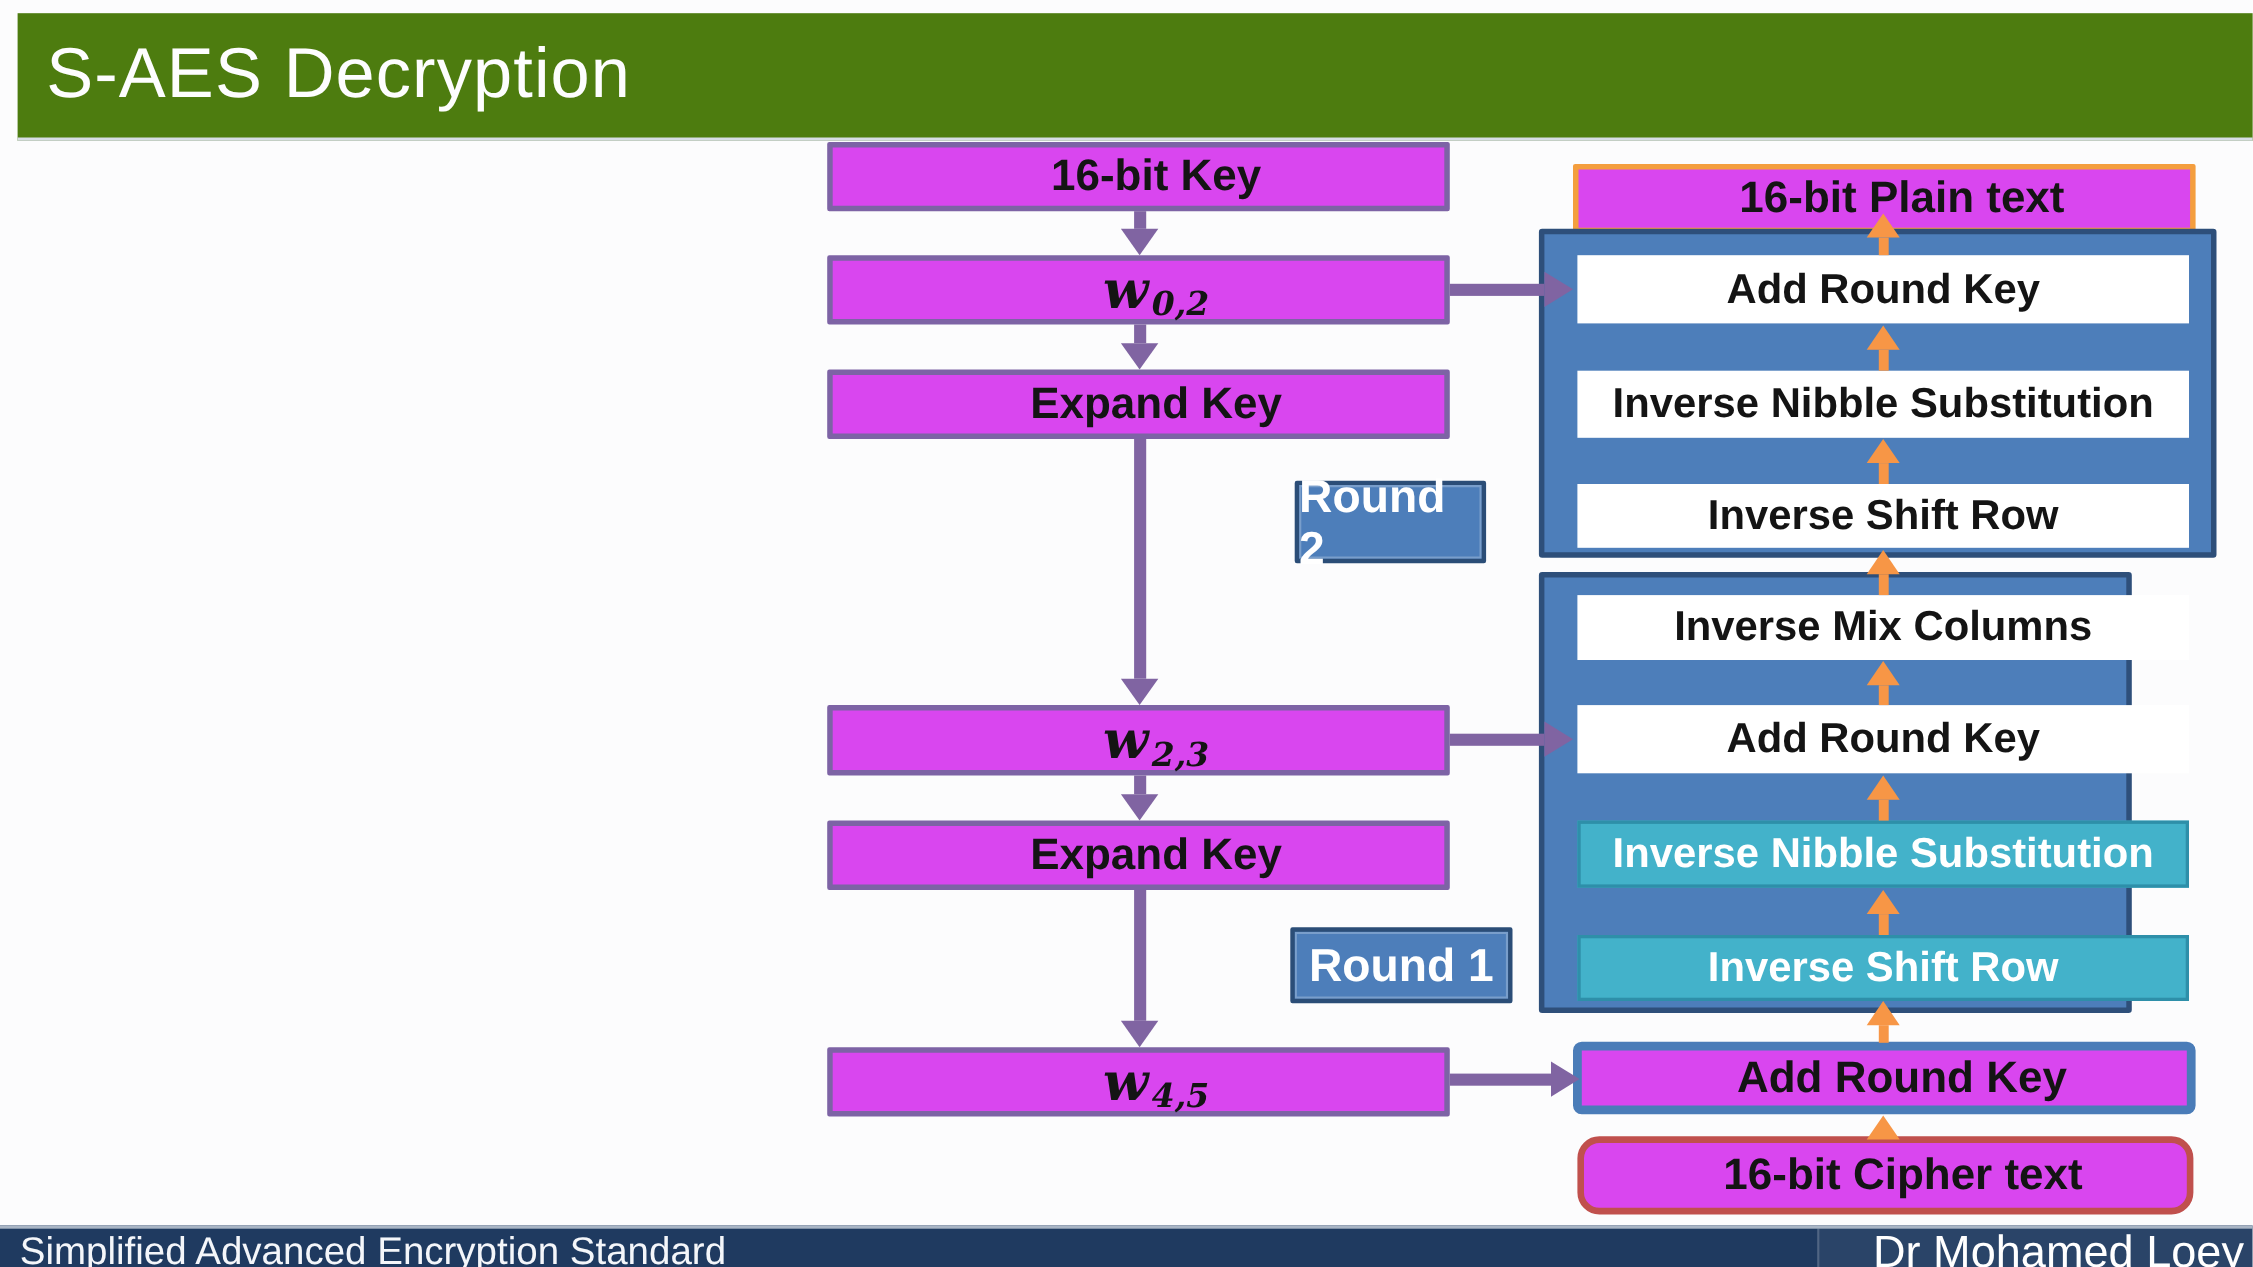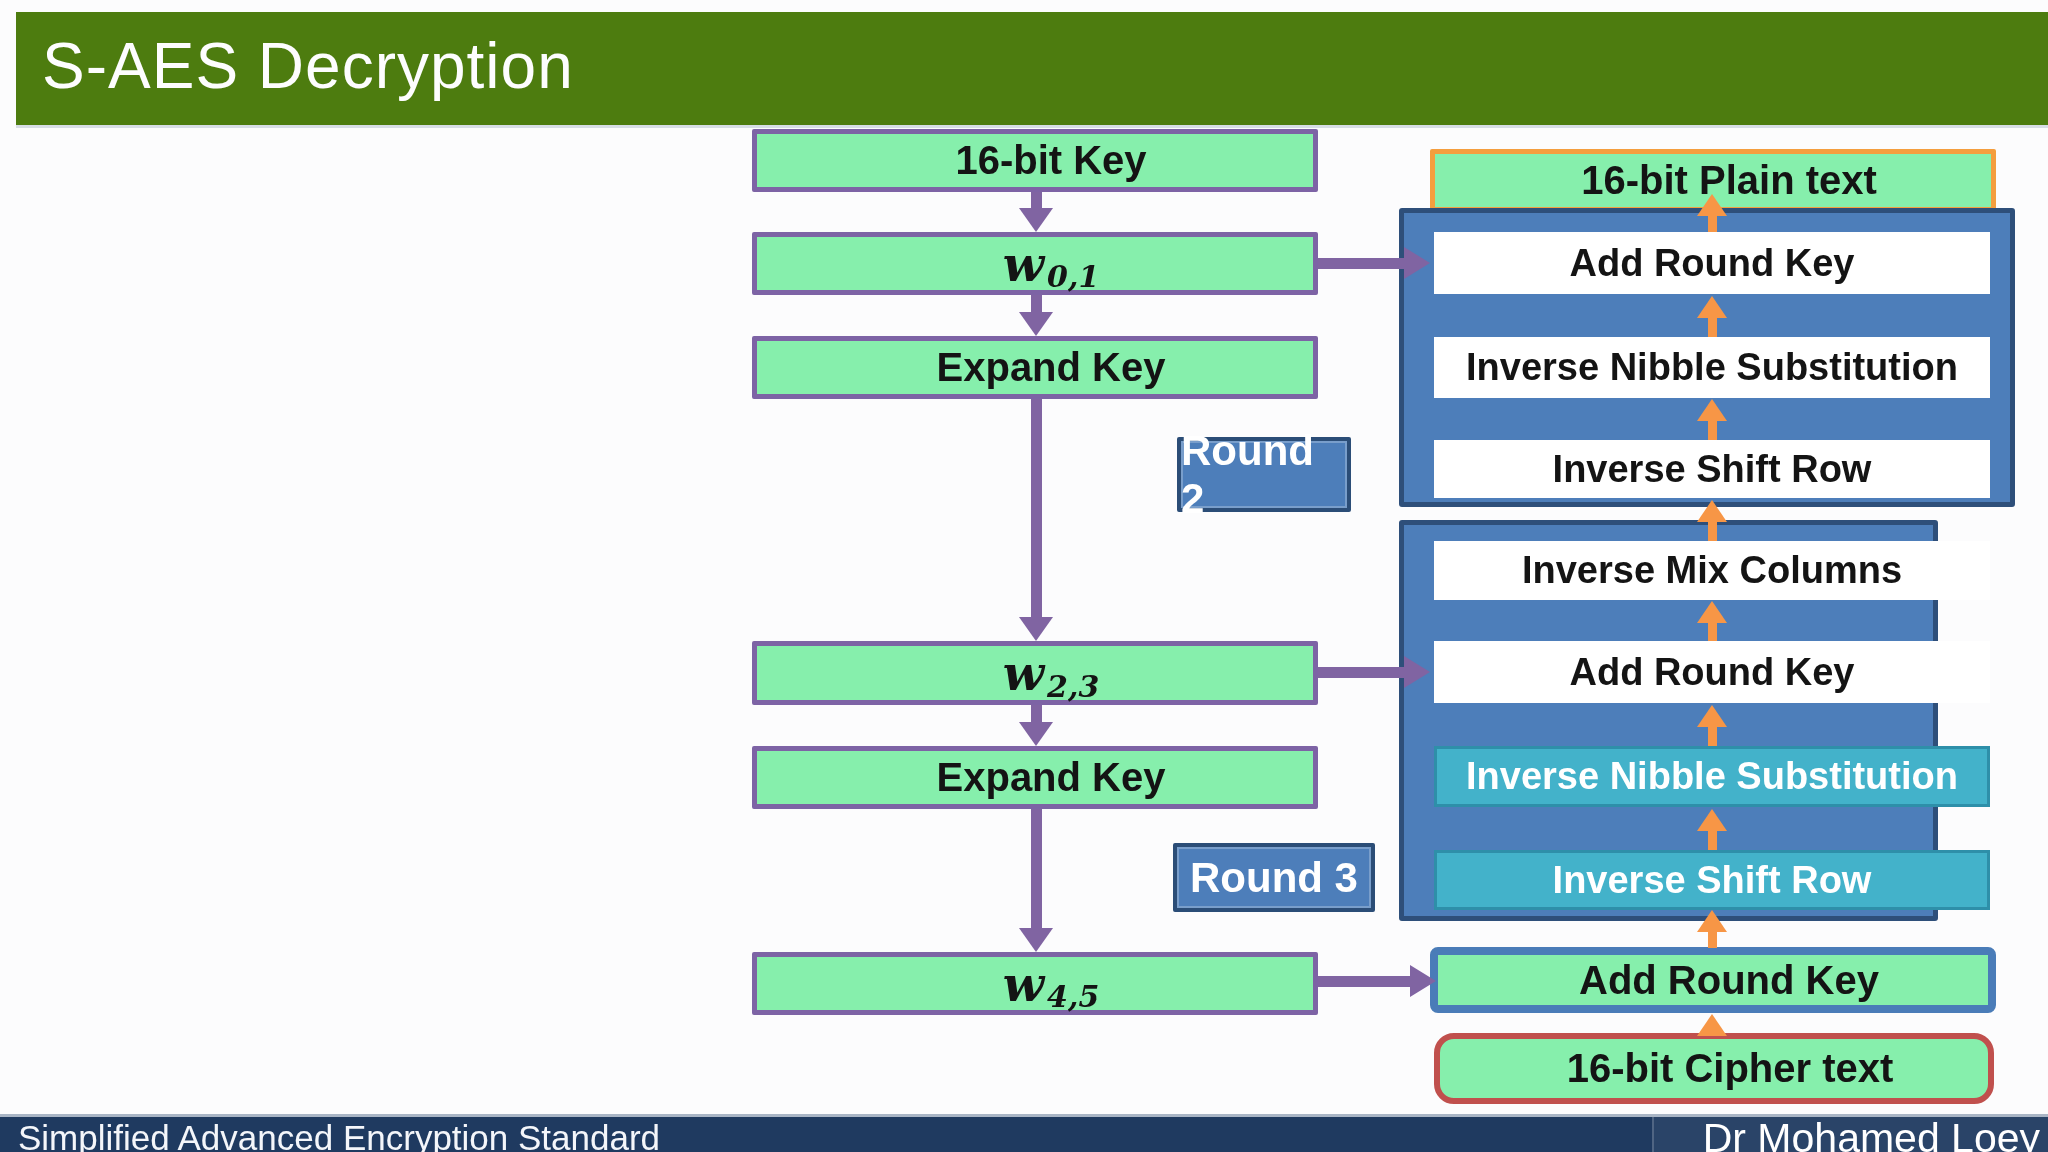--- a/index.html
+++ b/index.html
@@ -11,21 +11,21 @@
   .header{left:0;top:12px;width:2048px;height:116px;background:#4d7c0f;border-bottom:3px solid #d7dde5;margin-left:16px;}
   .title{position:absolute;left:26px;top:0;height:113px;line-height:108px;font-size:64px;
          color:#fdfdfe;letter-spacing:1px;white-space:nowrap;}
   .footer{left:0;top:1114px;width:2048px;height:38px;background:#1f3a60;border-top:3px solid #a9b5c5;}
   .footer-left{position:absolute;left:18px;top:2px;font-size:35px;line-height:38px;color:#f4f6fa;white-space:nowrap;}
   .footer-right{position:absolute;right:8px;top:0px;font-size:41px;line-height:42px;color:#ffffff;white-space:nowrap;}
   .footer-divider{position:absolute;left:1652px;top:0;width:2px;height:38px;background:rgba(255,255,255,0.22);}
   .footer-right-shade{position:absolute;left:1654px;top:0;width:394px;height:38px;background:rgba(255,255,255,0.05);}
 
   
-  .box{display:flex;align-items:center;justify-content:center;background:#86efac;
+  .box{display:flex;align-items:center;justify-content:center;background:#d946ef;
        font-weight:700;font-size:40px;color:#141414;text-align:center;padding-left:32px;}
   .pborder{border:5px solid #7d63a5;border-radius:2px;}
   .oborder{border:5px solid #f49e3e;border-radius:2px;}
   .rborder{border:6px solid #c0504d;border-radius:2px;}
   .bborder{border:8px solid #4a7cb8;border-radius:8px;}
 
   
   .wsym{font-family:"DejaVu Serif",serif;font-style:italic;font-weight:700;font-size:48px;}
   .wsub{font-family:"DejaVu Serif",serif;font-style:italic;font-weight:700;font-size:30px;
         transform:translateY(13px);margin-left:3px;}
@@ -61,21 +61,21 @@
   <div class="abs header">
     <div class="title">S-AES Decryption</div>
   </div>
 
   <div class="abs box pborder" style="left:752px;top:129px;width:566px;height:63px;">
     <span>16-bit Key</span>
   </div>
 
   <div class="abs box pborder" style="left:752px;top:232px;width:566px;height:63px;">
     <span class="wsym">w</span>
-      <span class="wsub">0,1</span>
+      <span class="wsub">0,2</span>
   </div>
 
   <div class="abs box pborder" style="left:752px;top:336px;width:566px;height:63px;">
     <span>Expand Key</span>
   </div>
 
   <div class="abs box pborder" style="left:752px;top:641px;width:566px;height:64px;">
     <span class="wsym">w</span>
       <span class="wsub">2,3</span>
   </div>
@@ -108,21 +108,21 @@
 
   <div class="abs box bborder" style="left:1430px;top:947px;width:566px;height:66px;">
     <span>Add Round Key</span>
   </div>
 
   <div class="abs box rborder" style="left:1434px;top:1033px;width:560px;height:71px;border-radius:20px;">
     <span>16-bit Cipher text</span>
   </div>
 
   <div class="abs rlabel" style="left:1177px;top:437px;width:174px;height:75px;">Round 2</div>
-  <div class="abs rlabel" style="left:1173px;top:843px;width:202px;height:69px;">Round 3</div>
+  <div class="abs rlabel" style="left:1173px;top:843px;width:202px;height:69px;">Round 1</div>
 
   <div class="abs va" style="left:1019px;top:192px;width:34px;height:40px;">
     <div class="shaft"></div>
       <div class="head"></div>
   </div>
   <div class="abs va" style="left:1019px;top:295px;width:34px;height:41px;">
     <div class="shaft"></div>
       <div class="head"></div>
   </div>
   <div class="abs va" style="left:1019px;top:399px;width:34px;height:242px;">

